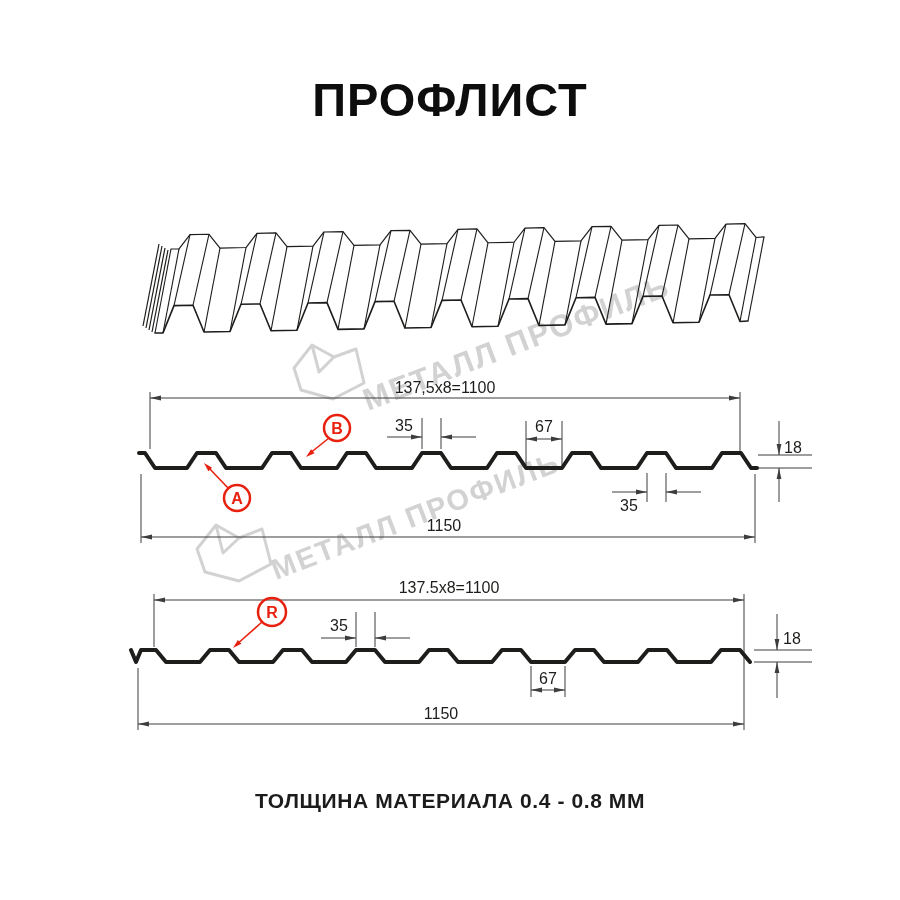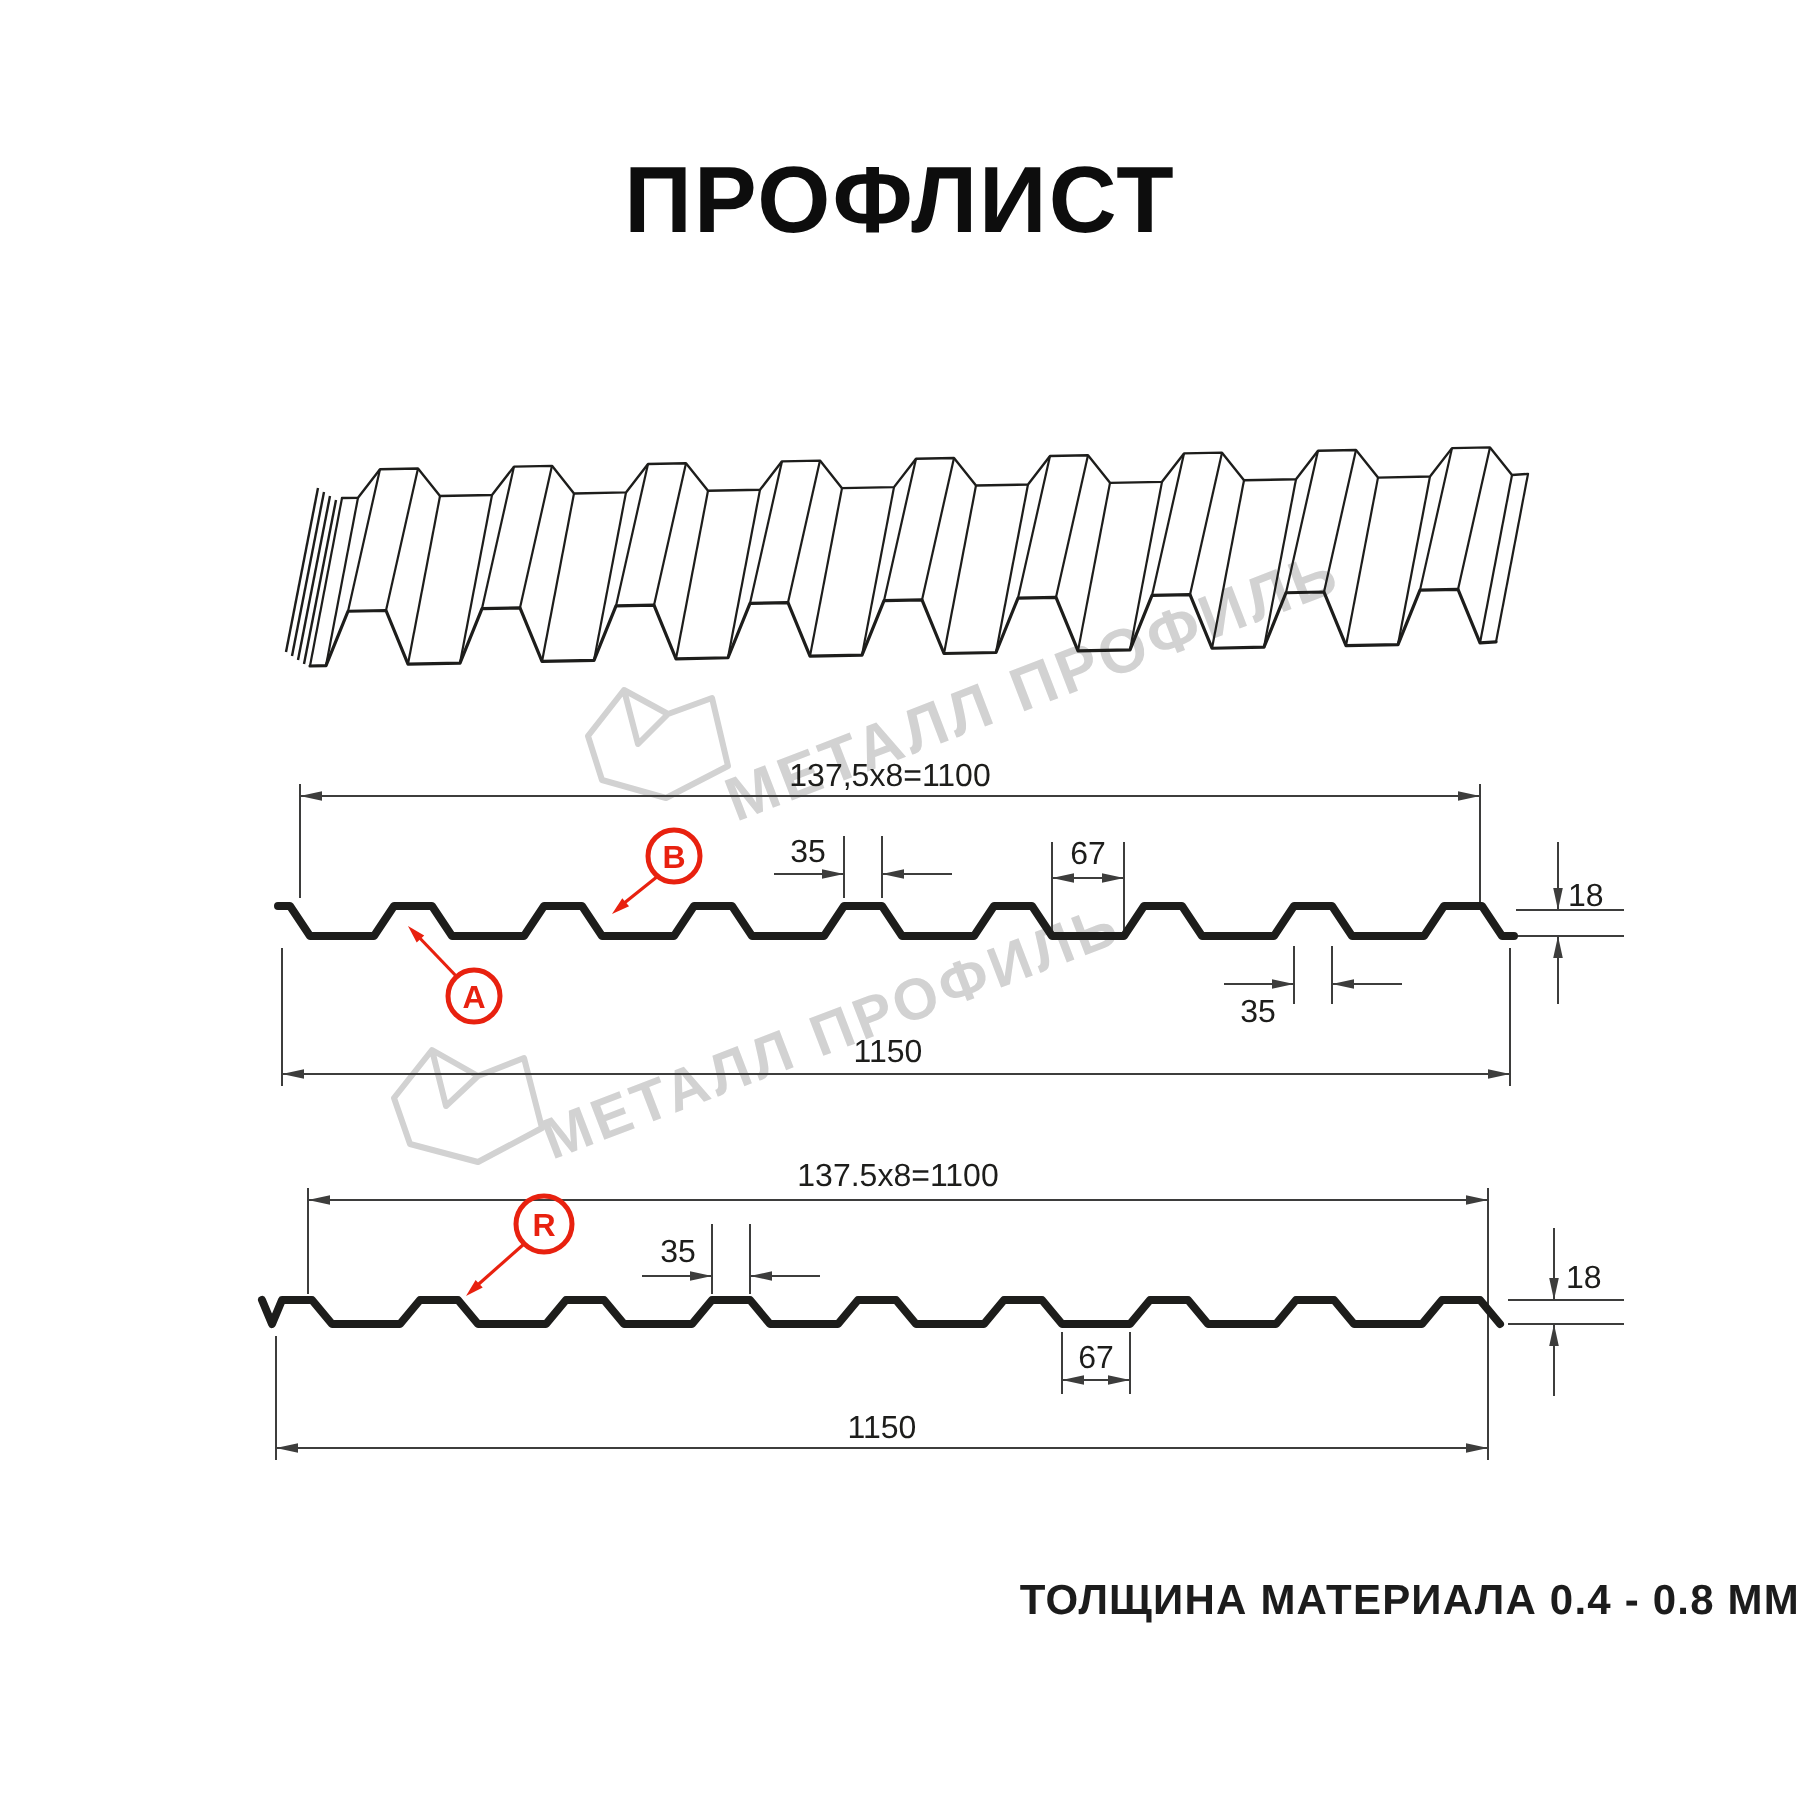--- a/index.html
+++ b/index.html
@@ -2,21 +2,21 @@
 <html><head>
 <meta charset="utf-8">
 <style>
   html,body{margin:0;padding:0;background:#fff;}
   #stage{position:relative;width:900px;height:900px;background:#ffffff;overflow:hidden;
          font-family:"Liberation Sans", sans-serif;}
   .ttl{position:absolute;left:0;top:72px;width:100%;text-align:center;
        font-size:47px;font-weight:bold;letter-spacing:1px;color:#0d0d0d;}
   .sub{position:absolute;left:0;top:133px;width:100%;text-align:center;
        font-size:25px;font-weight:normal;letter-spacing:1px;color:#111;}
-  .foot{position:absolute;left:0;top:789px;width:100%;text-align:right;
+  .foot{position:absolute;left:0;top:789px;width:100%;text-align:center;
         font-size:21px;font-weight:bold;letter-spacing:0.6px;color:#1c1c1c;}
   svg{position:absolute;left:0;top:0;}
   text{font-family:"Liberation Sans", sans-serif;}
   .dimtxt{font-size:16px;fill:#1d1d1b;}
   .redtxt{font-size:16px;font-weight:bold;fill:#e8210f;}
   .wmtxt{font-weight:bold;fill:#d2d2d2;letter-spacing:2px;}
 </style>
 </head>
 <body>
 

